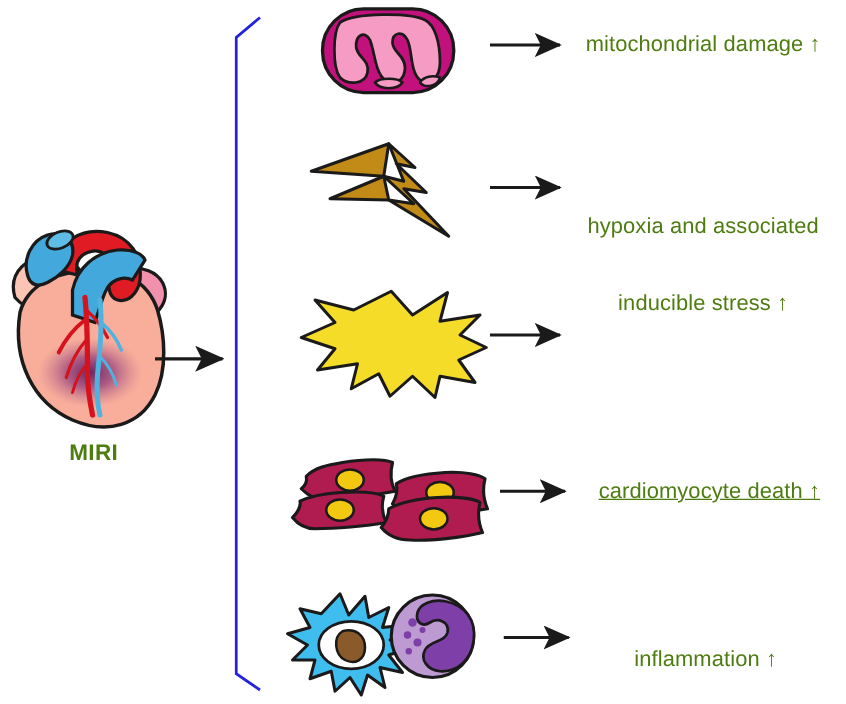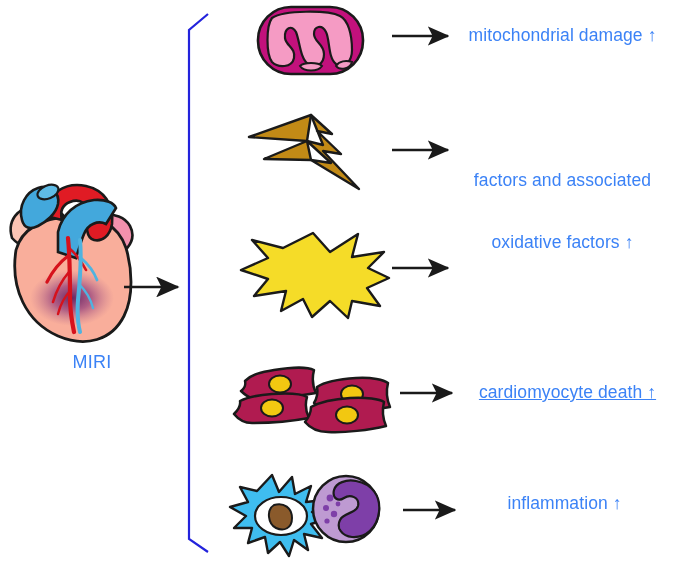--- a/index.html
+++ b/index.html
@@ -22,21 +22,21 @@
   .layer {
     position: absolute;
     top: 0;
     left: 0;
     width: 677px;
     height: 563px;
   }
   .label {
     position: absolute;
     font-family: "Liberation Sans", sans-serif;
-    color: #3b82f6;
+    color: #4d7c0f;
     white-space: pre;
     line-height: 1.18;
   }
   .row-label {
     font-size: 17.5px;
     text-align: center;
     letter-spacing: 0.1px;
   }
   .source-label {
     font-size: 18px;
@@ -181,27 +181,27 @@
       <circle cx="330" cy="498" r="3.4" fill="#7E3FA8"></circle>
       <circle cx="326" cy="508" r="3" fill="#7E3FA8"></circle>
       <circle cx="334" cy="514" r="3.2" fill="#7E3FA8"></circle>
       <circle cx="327" cy="521" r="2.6" fill="#7E3FA8"></circle>
       <circle cx="338" cy="504" r="2.4" fill="#7E3FA8"></circle>
       <circle cx="343" cy="527" r="2.8" fill="#7E3FA8"></circle>
     </g>
     <line x1="403" y1="510" x2="455" y2="510" stroke="#1a1a1a" stroke-width="2.4" marker-end="url(#ah)"></line>
   </svg>
 
-  <div class="label source-label" style="left:37px; top:352px; width:110px;">MIRI</div>
+  <div class="label source-label" style="left:20px; top:352px; width:110px;font-weight:bold;">MIRI</div>
 
   <div class="label row-label" style="left:455px; top:25px; width:215px;">mitochondrial damage ↑</div>
 
   <div class="label row-label" style="left:450px; top:129px; width:225px;">
-    <div>factors and associated</div>
-    <div>oxidative factors ↑</div>
+    <div>hypoxia and associated</div>
+    <div>inducible stress ↑</div>
   </div>
 
 
   <div class="label row-label" style="left:460px; top:382px; width:215px;text-decoration:underline;">cardiomyocyte death ↑</div>
 
-  <div class="label row-label" style="left:462px; top:493px; width:205px;">inflammation ↑</div>
+  <div class="label row-label" style="left:462px; top:517px; width:205px;">inflammation ↑</div>
 
 </div>
 
 </body></html>

